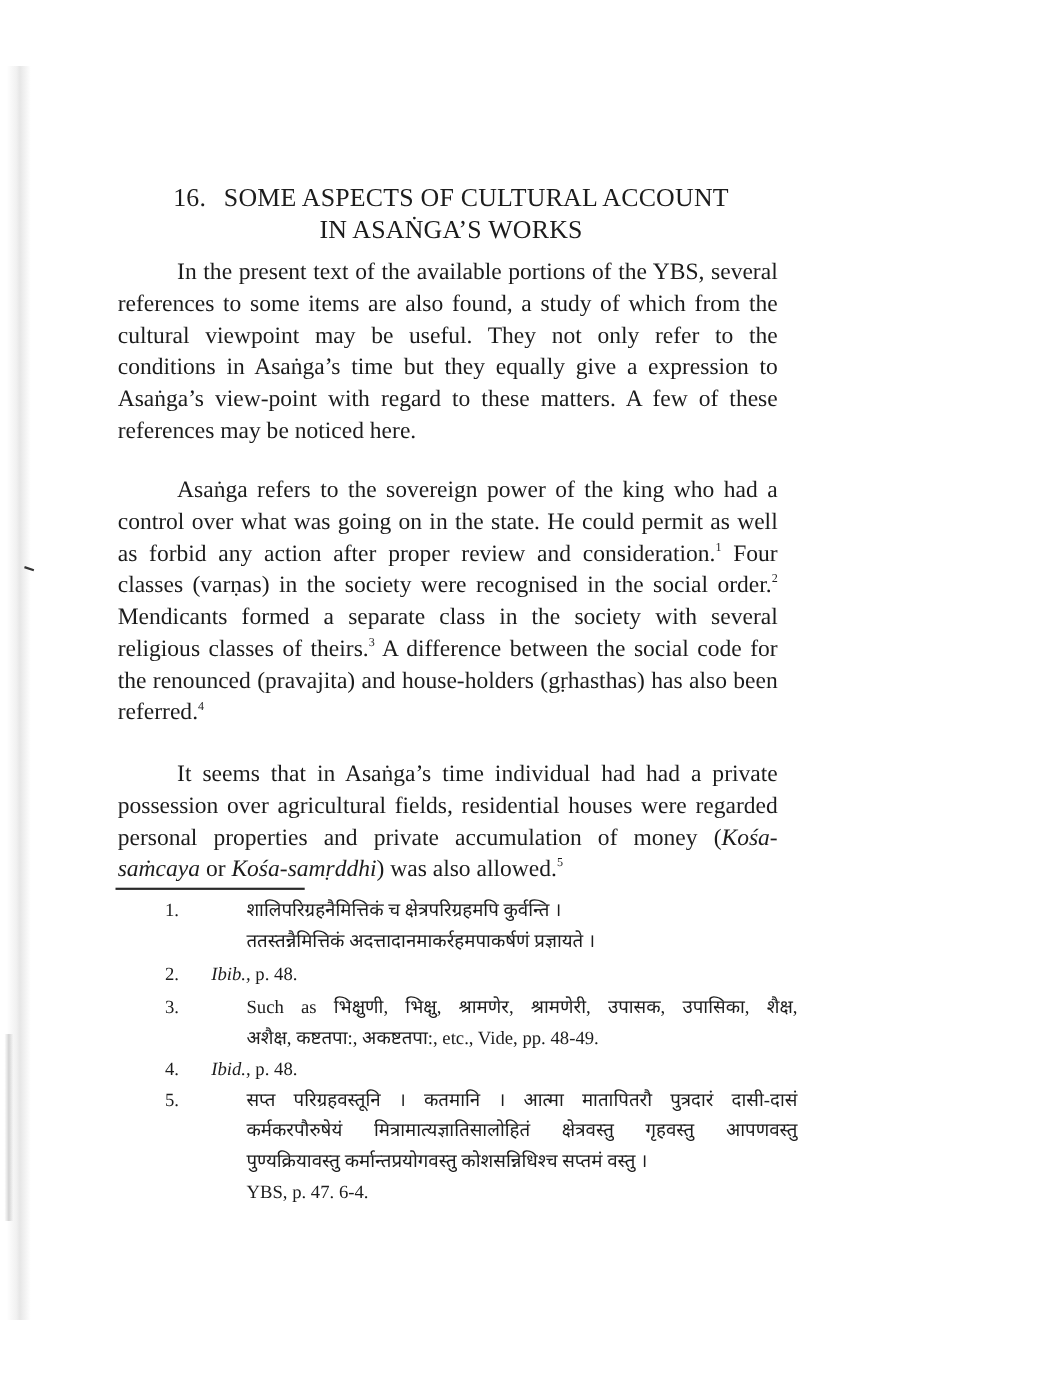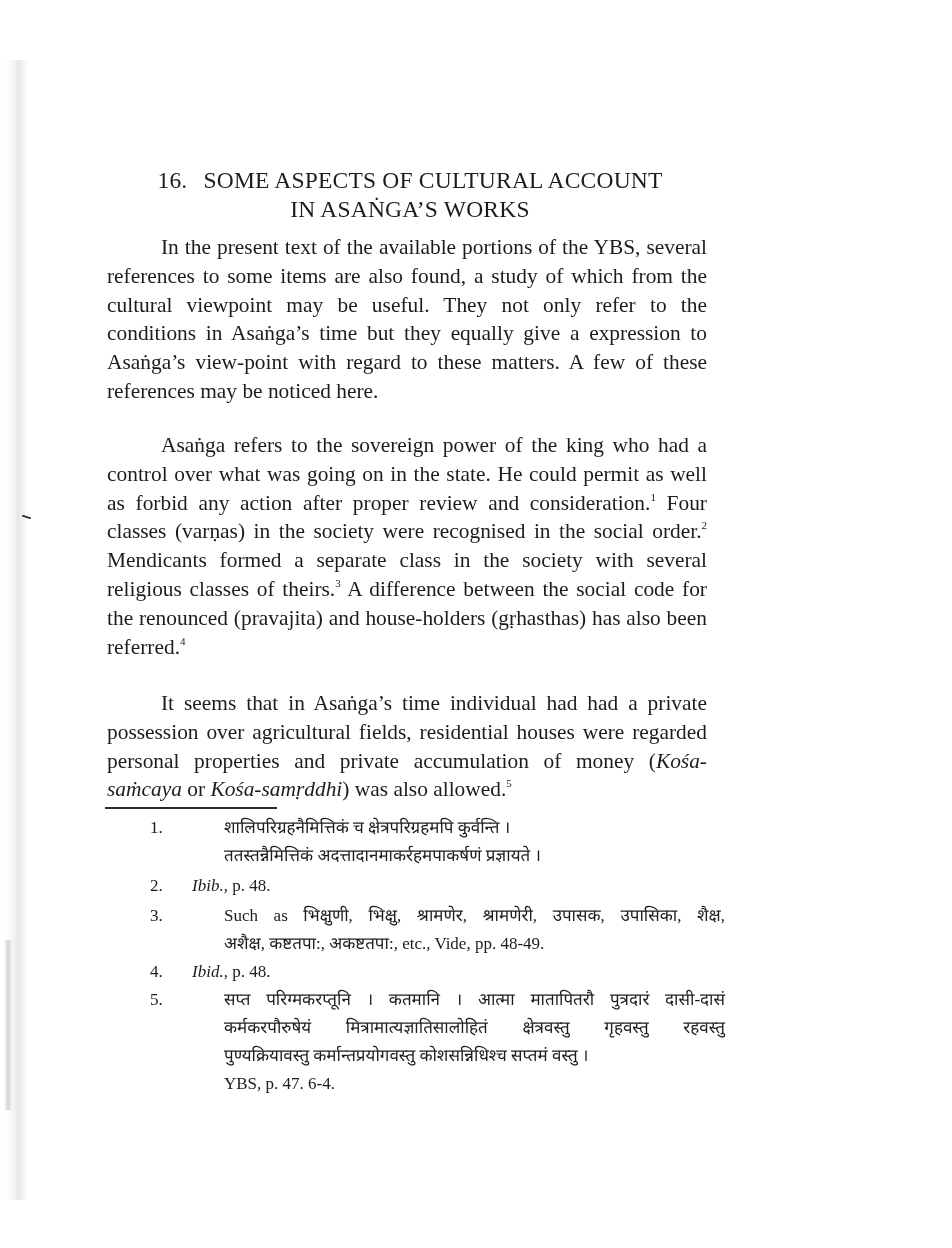--- a/index.html
+++ b/index.html
@@ -92,19 +92,19 @@
       <span class="line">अशैक्ष, कष्टतपा:, अकष्टतपा:, etc., Vide, pp. 48-49.</span>
     </span>
   </div>
   <div class="fn">
     <span class="fn-num">4.</span>
     <span class="fn-text"><i>Ibid.,</i><span> p. 48.</span></span>
   </div>
   <div class="fn">
     <span class="fn-num">5.</span>
     <span class="fn-text">
-      <span class="line justify">सप्त परिग्मकरप्तूनि । कतमानि । आत्मा मातापितरौ पुत्रदारं दासी-दासं</span>
-      <span class="line justify">कर्मकरपौरुषेयं मित्रामात्यज्ञातिसालोहितं क्षेत्रवस्तु गृहवस्तु रहवस्तु</span>
+      <span class="line justify">सप्त परिग्रहवस्तूनि । कतमानि । आत्मा मातापितरौ पुत्रदारं दासी-दासं</span>
+      <span class="line justify">कर्मकरपौरुषेयं मित्रामात्यज्ञातिसालोहितं क्षेत्रवस्तु गृहवस्तु आपणवस्तु</span>
       <span class="line">पुण्यक्रियावस्तु कर्मान्तप्रयोगवस्तु कोशसन्निधिश्च सप्तमं वस्तु ।</span>
       <span class="line">YBS, p. 47.  6-4.</span>
     </span>
   </div>
 </div>
 
 </body></html>

